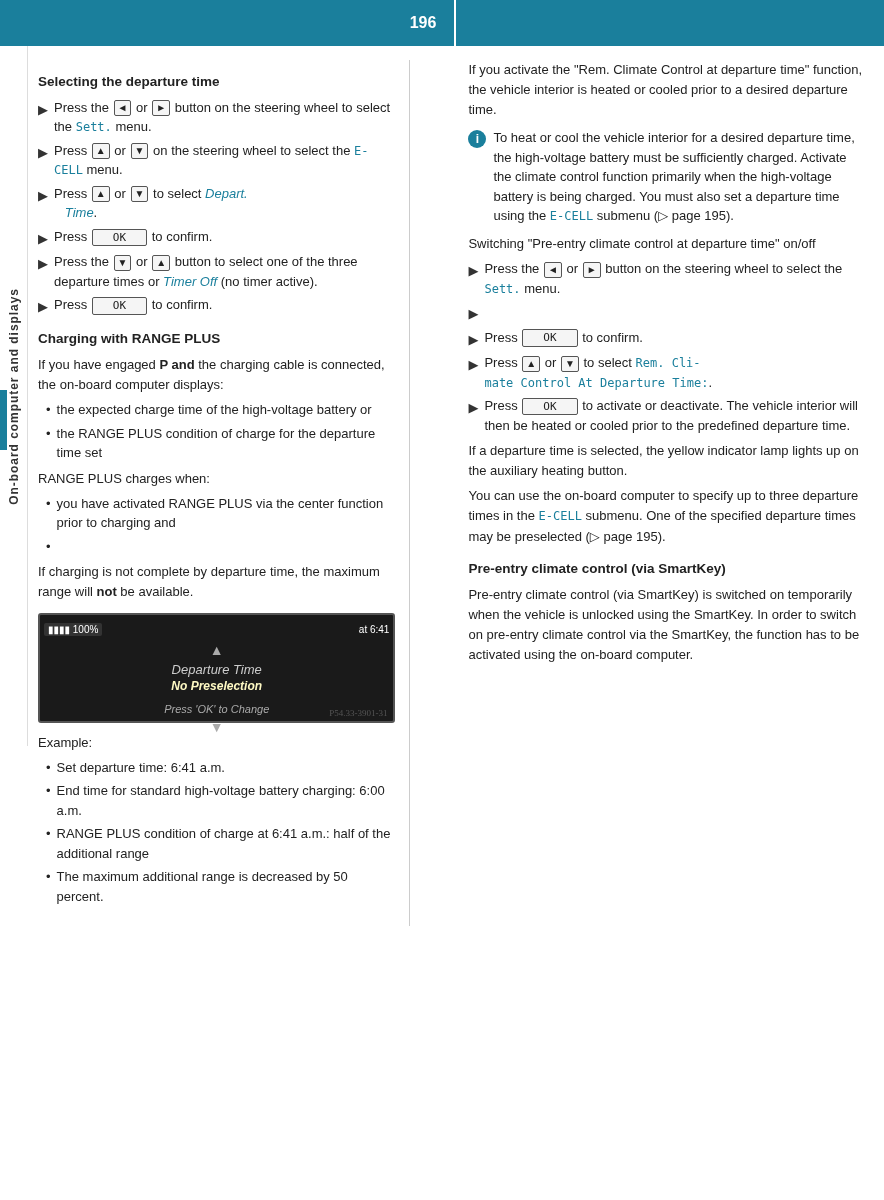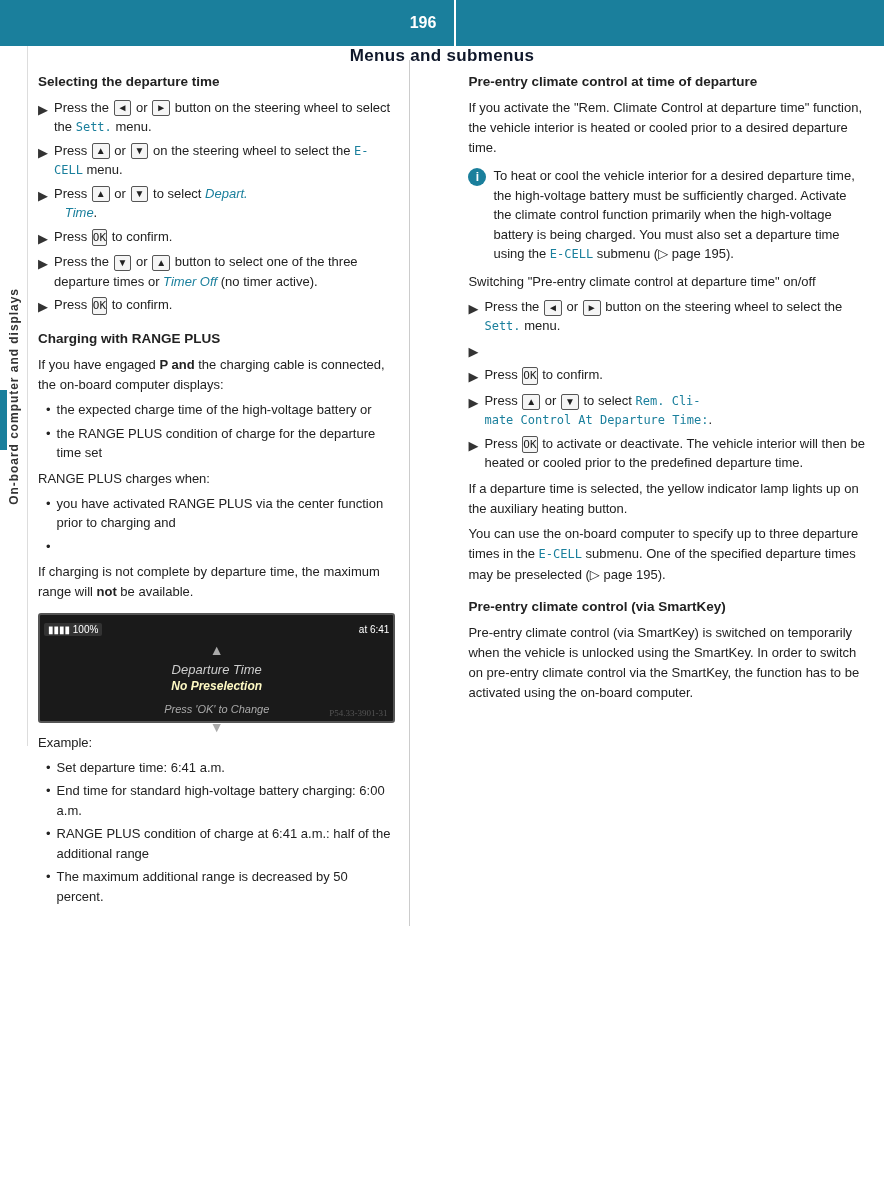--- a/index.html
+++ b/index.html
@@ -25,21 +25,21 @@
     .header-page-num {
       color: #fff;
       font-size: 16px;
       font-weight: bold;
       margin-right: 18px;
       border-right: 2px solid #fff;
       padding-right: 18px;
       line-height: 46px;
     }
     .header-title {
-      color: #0f172a;
+      color: #ffffff;
       font-size: 17px;
       font-weight: bold;
       letter-spacing: 0.02em;
     }
 
     
     .sidebar-label {
       position: absolute;
       left: 0;
       top: 46px;
@@ -128,21 +128,21 @@
     }
     .bullet-marker {
       margin-right: 6px;
       flex-shrink: 0;
     }
 
     
     .key-btn {
       display: inline-block;
       border: 1px solid #555;
-      padding: 0 0;
+      padding: 0 20px;
       font-size: 11px;
       line-height: 1.4;
       background: #f5f5f5;
       border-radius: 2px;
       margin: 0 1px;
       font-family: monospace;
       vertical-align: middle;
     }
     .key-triangle {
       display: inline-block;
@@ -393,23 +393,20 @@
       </li>
       <li>
         <span class="bullet-marker">•</span>
         <span>The maximum additional range is decreased by 50 percent.</span>
       </li>
     </ul>
   </div>
 
   <div class="right-col">
 
-    <p class="section-heading">
-      <strong>Pre-entry climate control at time of departure</strong>
-    </p>
     <p>If you activate the "Rem. Climate Control at departure time" function, the vehicle interior is heated or cooled prior to a desired departure time.</p>
 
     <div class="info-box">
       <div class="info-icon">i</div>
       <span>
         To heat or cool the vehicle interior for a desired departure time, the high-voltage battery must be sufficiently charged. Activate the climate control function primarily when the high-voltage battery is being charged. You must also set a departure time using the <span class="link-text">E-CELL</span> submenu (▷ page 195).
       </span>
     </div>
 
     <p>Switching "Pre-entry climate control at departure time" on/off</p>

